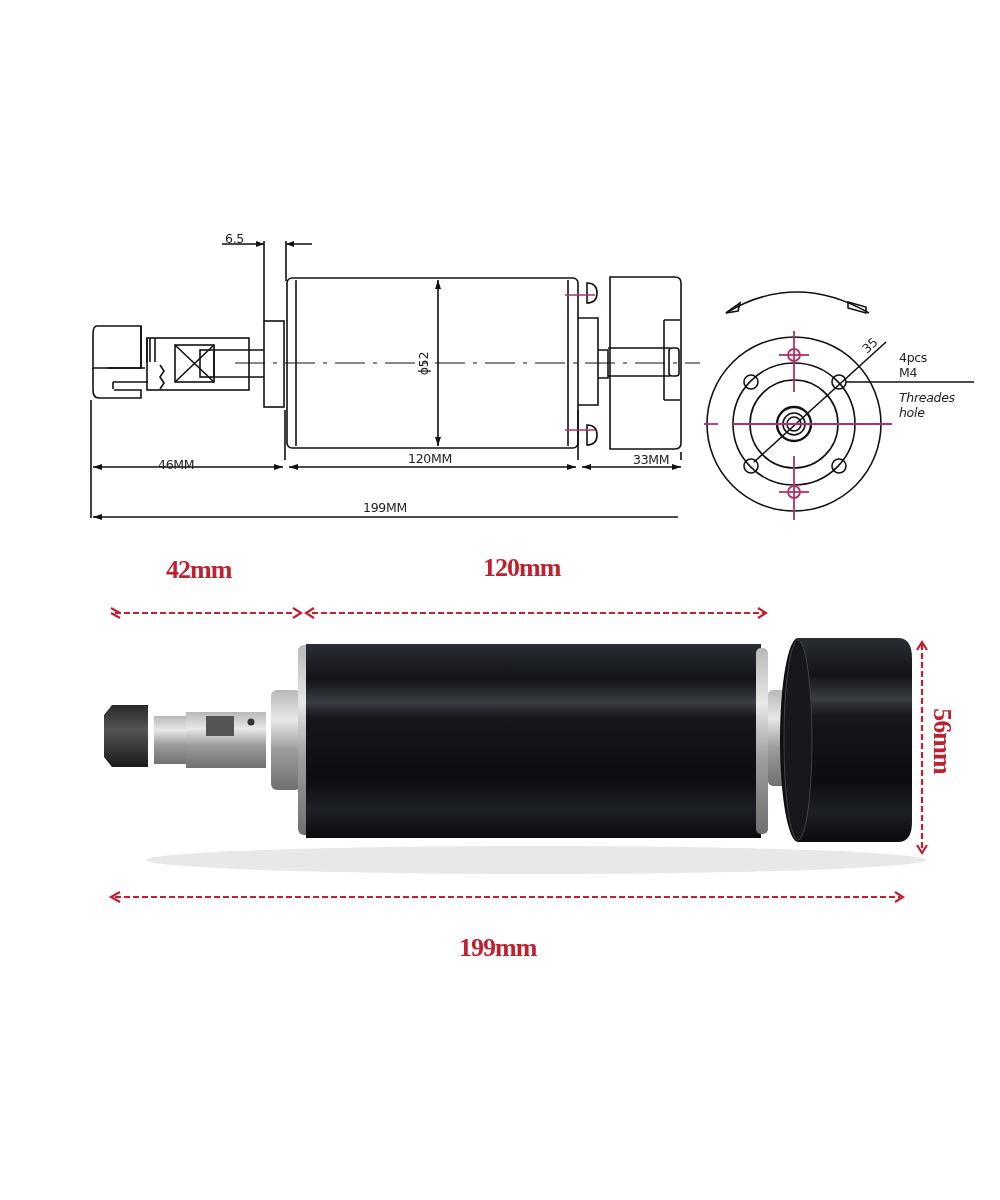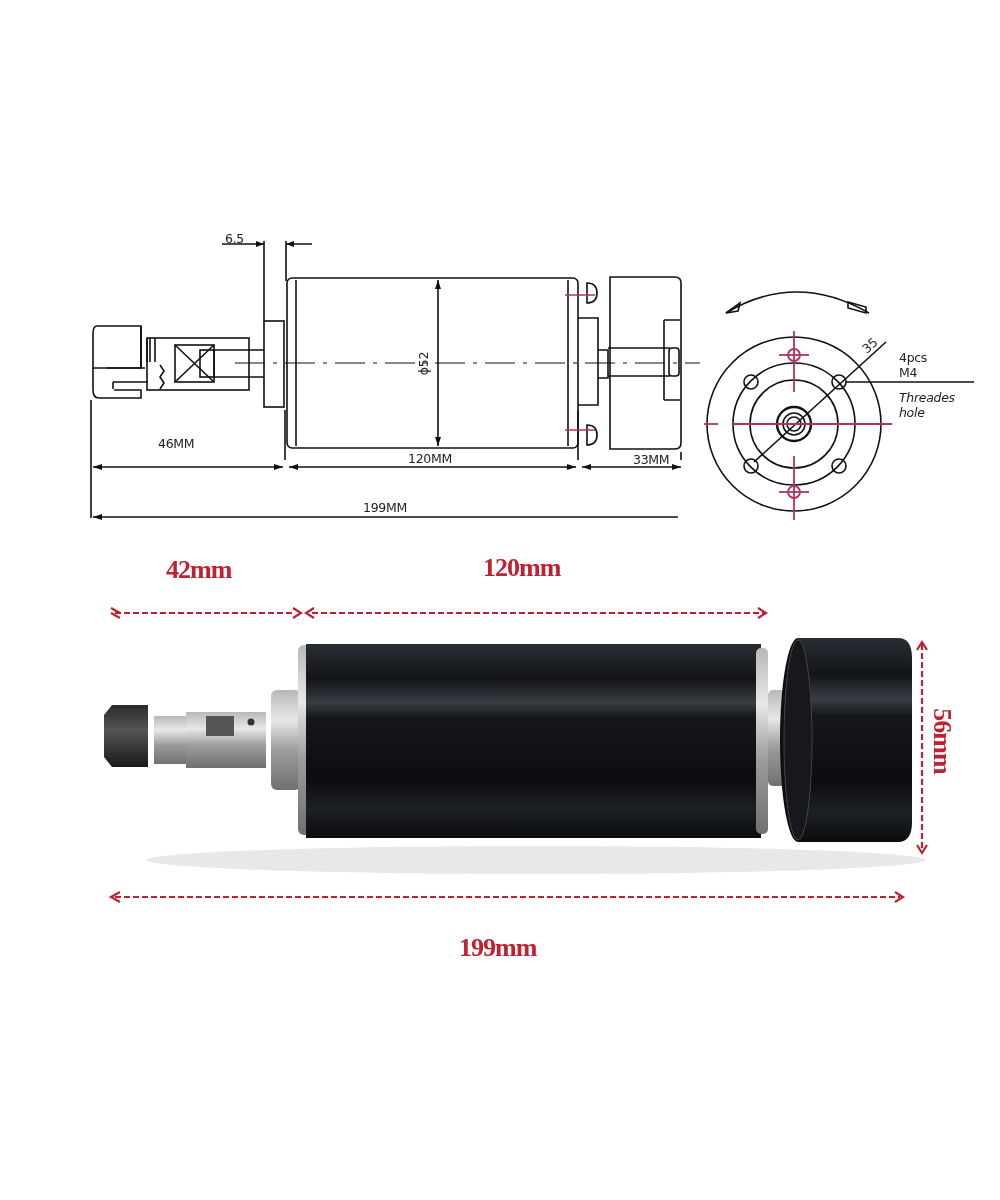--- a/index.html
+++ b/index.html
@@ -111,21 +111,21 @@
       <path d="M794 456 V520"></path>
       <path d="M779 355 h30"></path>
       <path d="M779 492 h30"></path>
       <circle cx="794" cy="355" r="6"></circle>
       <circle cx="794" cy="492" r="6"></circle>
     </g>
   </svg>
 
   <span class="abs drawing-label" style="left:225px;top:231px;">6.5</span>
   <span class="abs drawing-label" style="left:412px;top:356px;transform:rotate(-90deg);transform-origin:center;">ϕ52</span>
-  <span class="abs drawing-label" style="left:158px;top:436px;">46MM</span>
+  <span class="abs drawing-label" style="left:158px;top:457px;">46MM</span>
   <span class="abs drawing-label" style="left:408px;top:451px;">120MM</span>
   <span class="abs drawing-label" style="left:633px;top:452px;">33MM</span>
   <span class="abs drawing-label" style="left:363px;top:500px;">199MM</span>
   <span class="abs drawing-label" style="left:862px;top:338px;transform:rotate(-42deg);">35</span>
   <span class="abs drawing-label" style="left:899px;top:350px;">4pcs M4</span>
   <span class="abs drawing-label" style="left:899px;top:390px;font-style:italic;">Threades hole</span>
 </div>
 
 <div class="abs" style="left:16px;top:540px;width:1000px;height:660px;">
   <svg width="1000" height="660" viewBox="0 0 1000 660">

